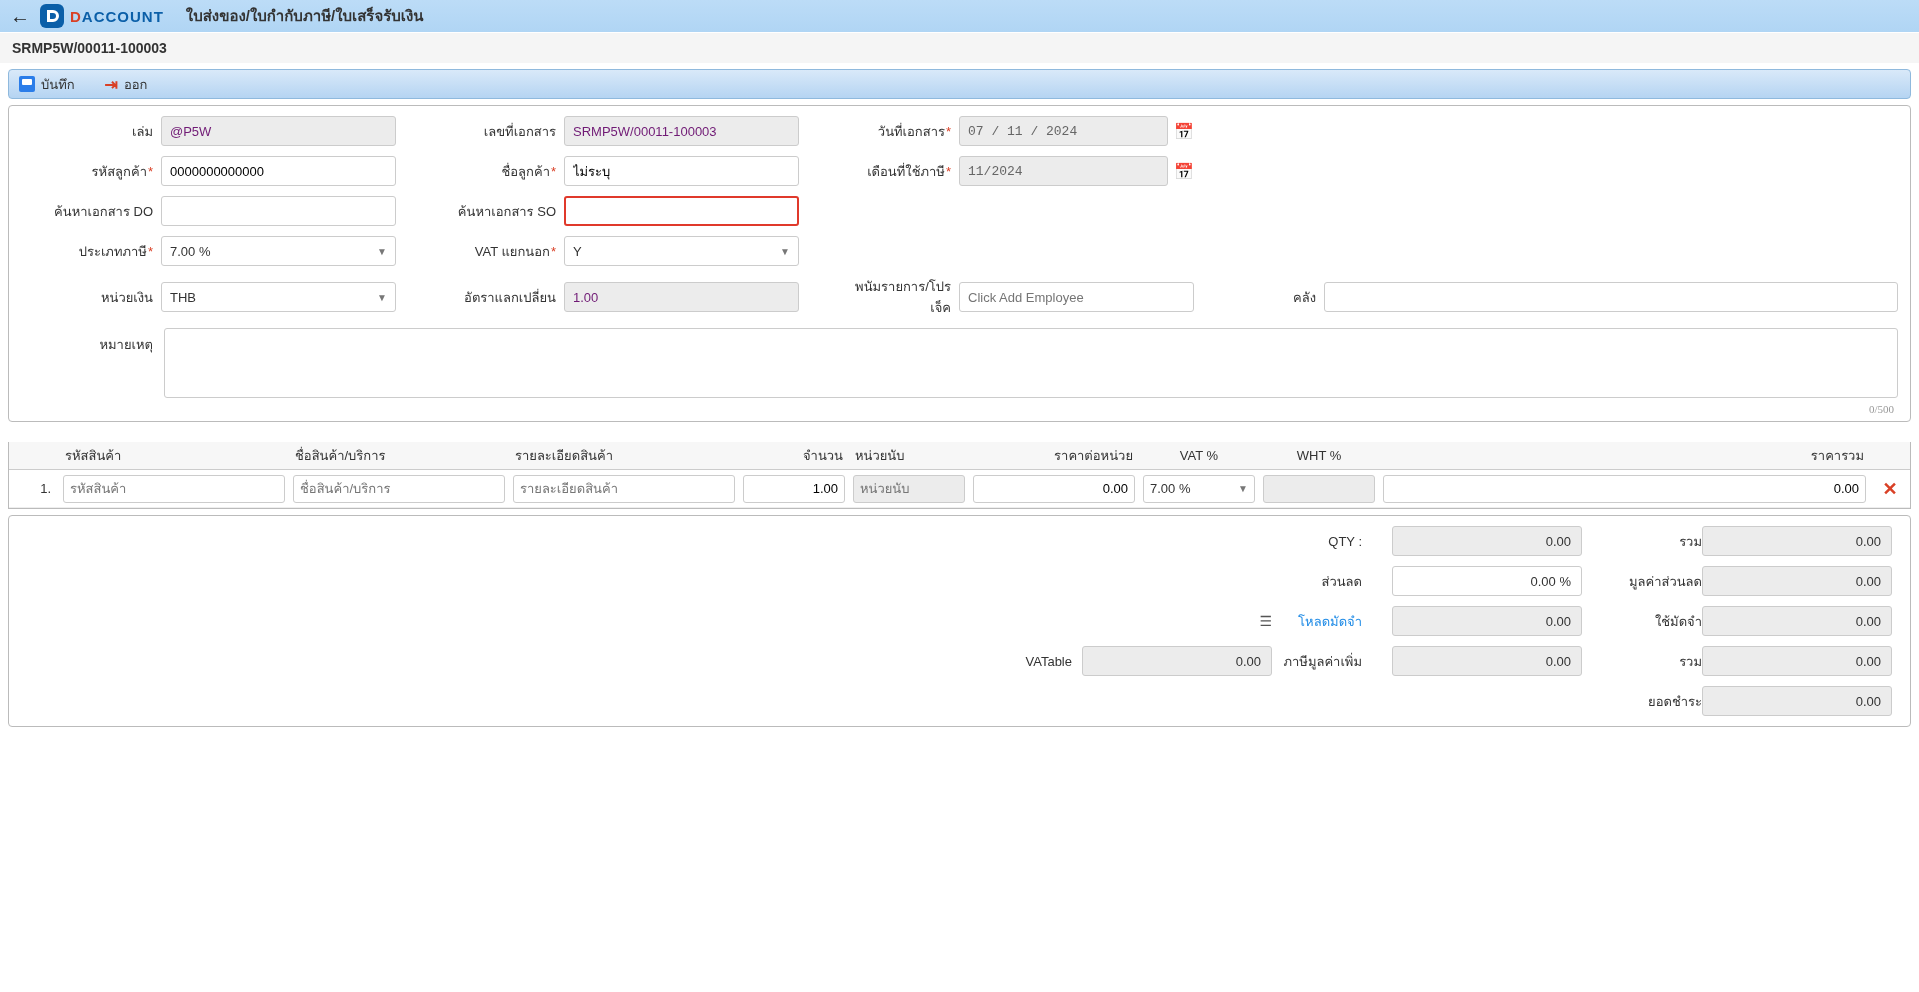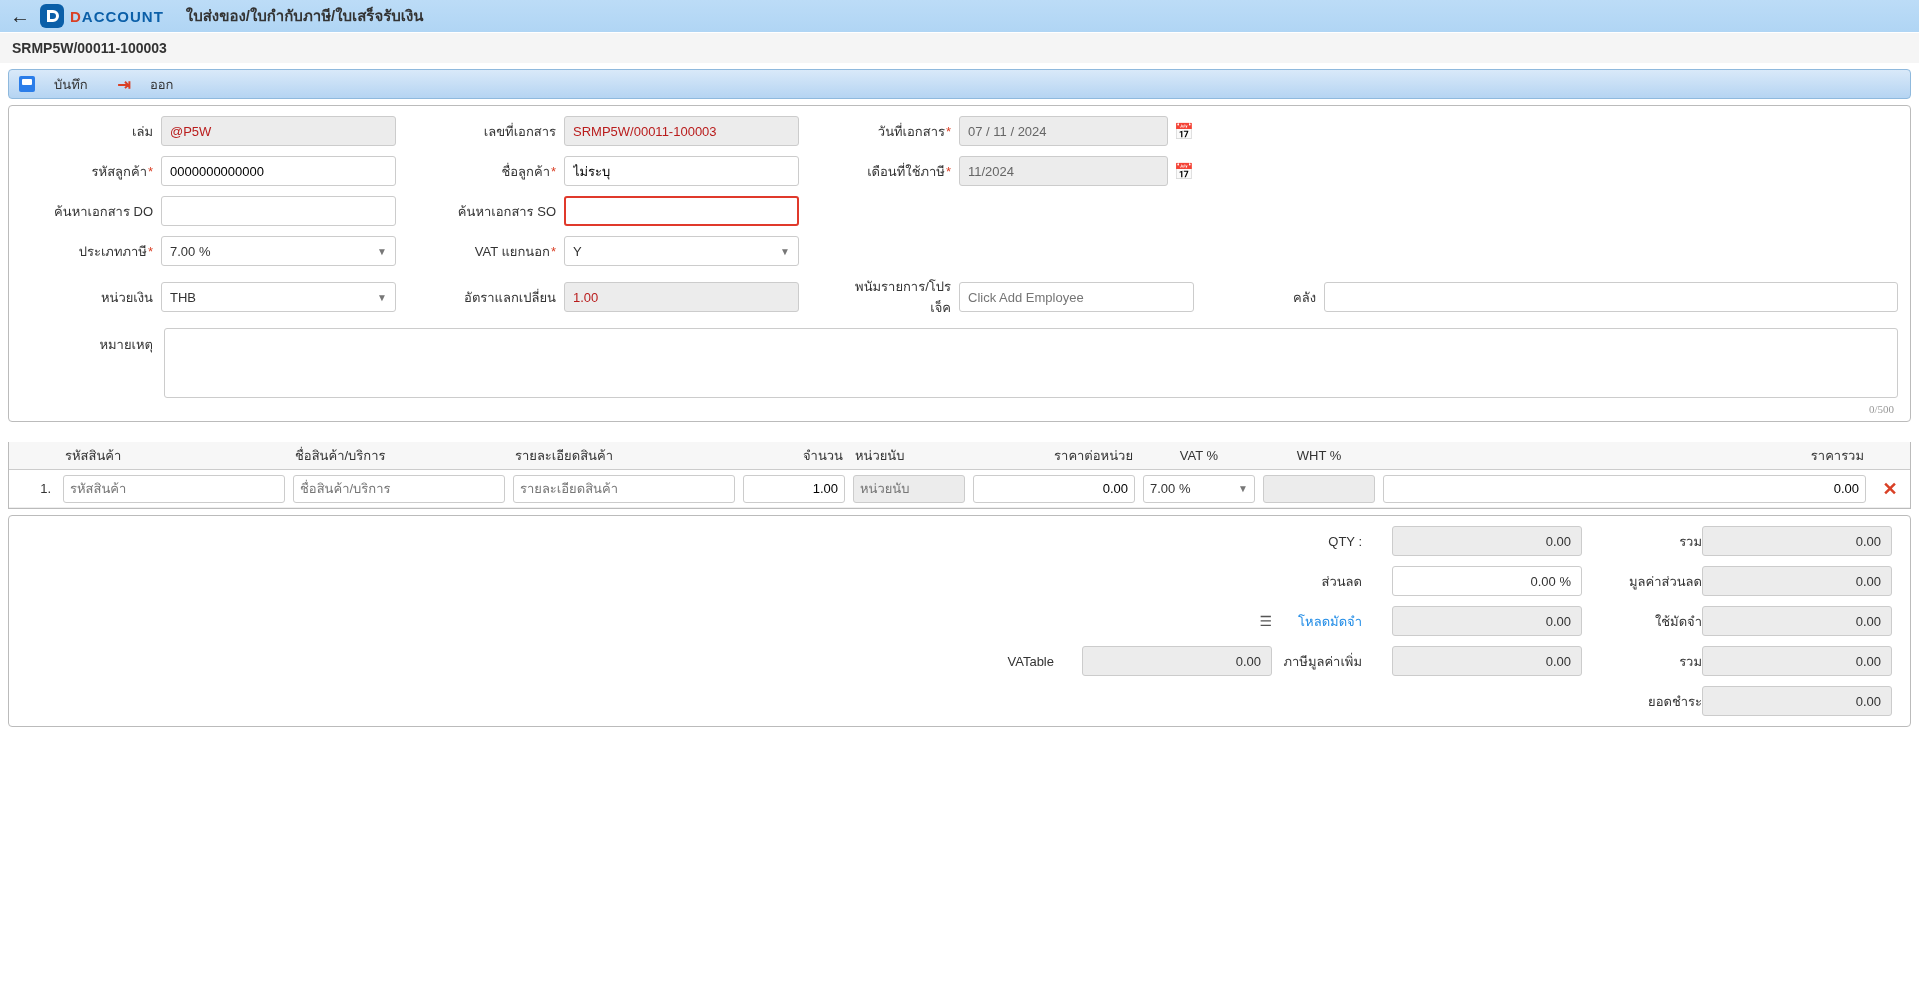--- a/index.html
+++ b/index.html
@@ -11,40 +11,40 @@
 .logo-badge { width: 24px; height: 24px; background: #0b5fa8; border-radius: 6px; display: flex; align-items: center; justify-content: center; color: #fff; font-weight: bold; }
 .logo-text { font-weight: bold; font-size: 15px; letter-spacing: 1px; }
 .logo-text .d { color: #d94026; }
 .logo-text .rest { color: #0b5fa8; }
 .page-title { font-weight: bold; margin-left: 12px; font-size: 15px; }
 
 .doc-no-band { background: #f5f5f5; padding: 7px 12px; font-weight: bold; font-size: 14px; border-top: 1px solid #fff; }
 
 .toolbar-outer { padding: 6px 8px; }
 .toolbar { background: linear-gradient(#d9e9f9, #b5d4f2); border: 1px solid #8fb9dd; border-radius: 4px; padding: 4px 10px; display: flex; gap: 30px; align-items: center; height: 30px; }
-.tbtn { display: flex; align-items: center; gap: 19px; cursor: pointer; font-size: 13px; }
+.tbtn { display: flex; align-items: center; gap: 6px; cursor: pointer; font-size: 13px; }
 .tbtn .icn-save { width: 16px; height: 16px; background: #2b7de9; border-radius: 2px; position: relative; }
 .tbtn .icn-save::before { content: ""; position: absolute; top: 3px; left: 3px; width: 10px; height: 6px; background: #fff; border-radius: 1px; }
 .tbtn .icn-exit { color: #d94026; font-size: 16px; font-weight: bold; }
 
 .panel-outer { padding: 0 8px 20px; }
 .panel { border: 1px solid #bbb; border-radius: 4px; padding: 10px 12px 6px; background: #fff; }
 
 .form-grid { display: grid; grid-template-columns: 140px 235px 40px 128px 235px 40px 120px 235px 40px 90px 1fr; row-gap: 10px; align-items: center; }
 .lbl { text-align: right; padding-right: 8px; font-size: 13px; color: #333; }
 .req::after { content: "*"; color: #d94026; margin-left: 1px; }
 .gap { }
 .field input, .field select, .field-ro, .field .sel {
   width: 100%; height: 30px; border: 1px solid #ccc; border-radius: 3px; padding: 0 8px; font-size: 13px; background: #fff;
 }
-.field-ro { background: #ececec !important; color: #b91c1c; display: flex; align-items: center; }
+.field-ro { background: #ececec !important; color: #701a75; display: flex; align-items: center; }
 .sel { display: flex; align-items: center; justify-content: space-between; cursor: pointer; }
 .sel .arrow { color: #777; font-size: 10px; }
 .date-field { display: flex; align-items: center; gap: 6px; }
-.date-field .dinput { flex: 1; height: 30px; border: 1px solid #ccc; border-radius: 3px; background: #ececec; padding: 0 8px; color: #666; display: flex; align-items: center; }
+.date-field .dinput { flex: 1; height: 30px; border: 1px solid #ccc; border-radius: 3px; background: #ececec; padding: 0 8px; color: #666; display: flex; align-items: center; font-family: Liberation Mono, monospace; }
 .cal-icon { color: #1f8be6; font-size: 16px; cursor: pointer; }
 .highlight-box { border: 2px solid #e0392b !important; }
 
 .remark-row { display: grid; grid-template-columns: 140px 1fr; gap: 3px; align-items: start; margin-top: 10px; }
 .remark-row textarea { width: 100%; height: 70px; border: 1px solid #ccc; border-radius: 3px; padding: 6px 8px; resize: none; font-family: inherit; font-size: 13px; }
 .char-count { text-align: right; font-size: 11px; color: #999; margin-top: 2px; padding-right: 4px; font-family: Liberation Serif, serif; }
 
 .items-outer { padding: 0 8px 8px; }
 .items-band { background: linear-gradient(#d9e9f9, #b5d4f2); border: 1px solid #8fb9dd; border-radius: 4px 4px 0 0; padding: 5px 10px; display: flex; align-items: center; gap: 10px; }
 .items-band .lbl2 { font-size: 13px; }
@@ -269,21 +269,21 @@
       <div class="tval">0.00</div>
 
       <div style="text-align:right"><span class="list-icon">☰</span></div>
       <div class="tlbl link-blue">โหลดมัดจำ</div>
       <div></div>
       <div class="tval">0.00</div>
       <div></div>
       <div class="tlbl">ใช้มัดจำ</div>
       <div class="tval">0.00</div>
 
-      <div style="display:grid;grid-template-columns:1fr 80px 190px;gap:28px;align-items:center;">
+      <div style="display:grid;grid-template-columns:1fr 80px 190px;gap:10px;align-items:center;">
         <div></div>
         <div class="tlbl">VATable</div>
         <div class="tval">0.00</div>
       </div>
       <div class="tlbl">ภาษีมูลค่าเพิ่ม</div>
       <div></div>
       <div class="tval">0.00</div>
       <div></div>
       <div class="tlbl">รวม</div>
       <div class="tval">0.00</div>

